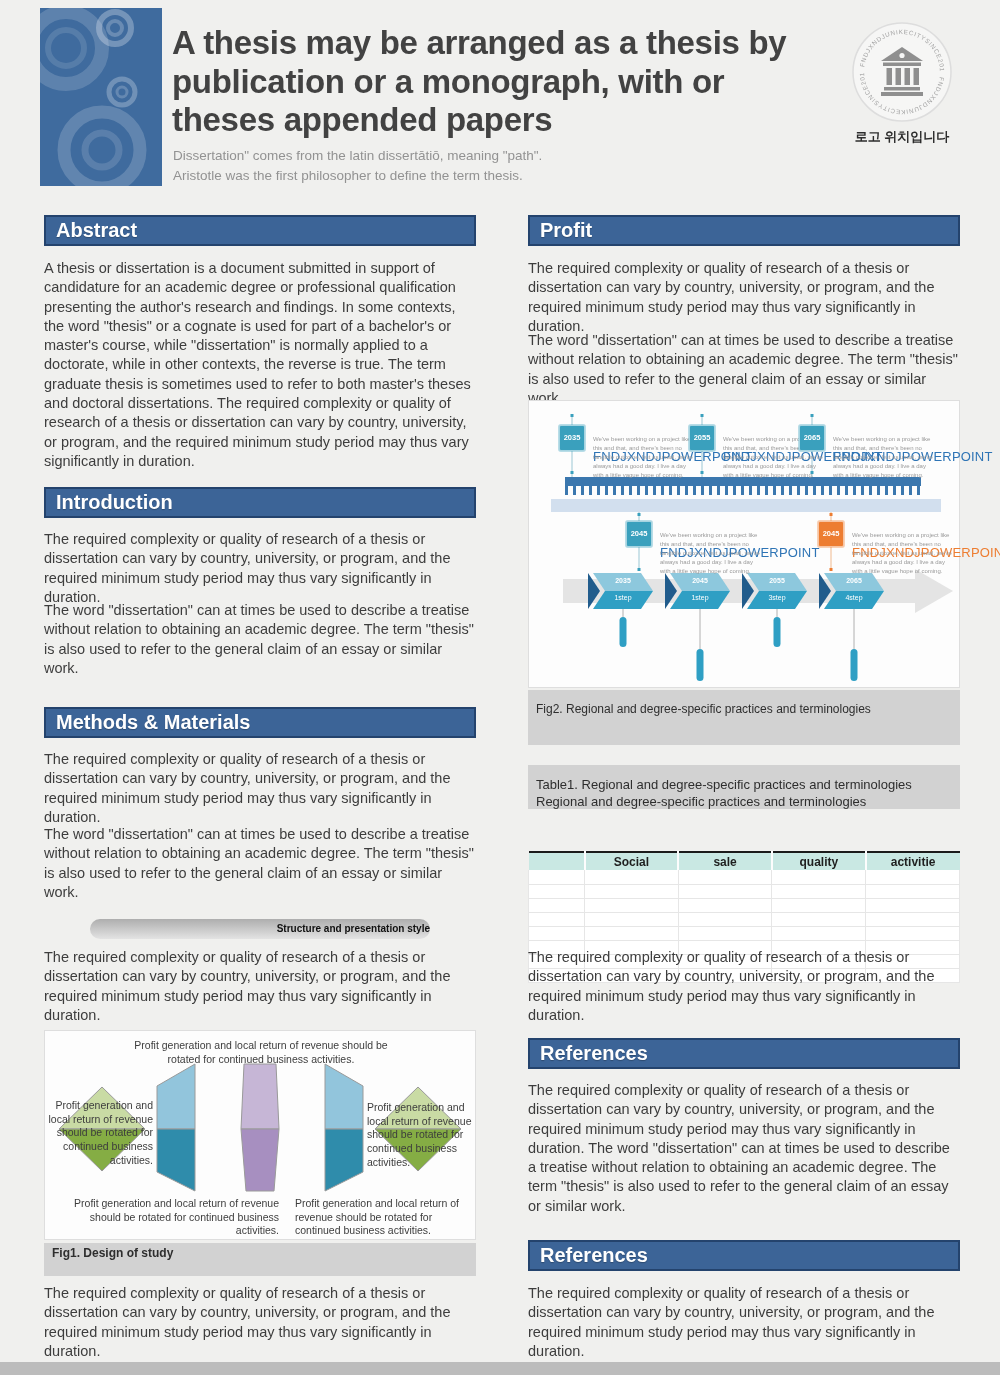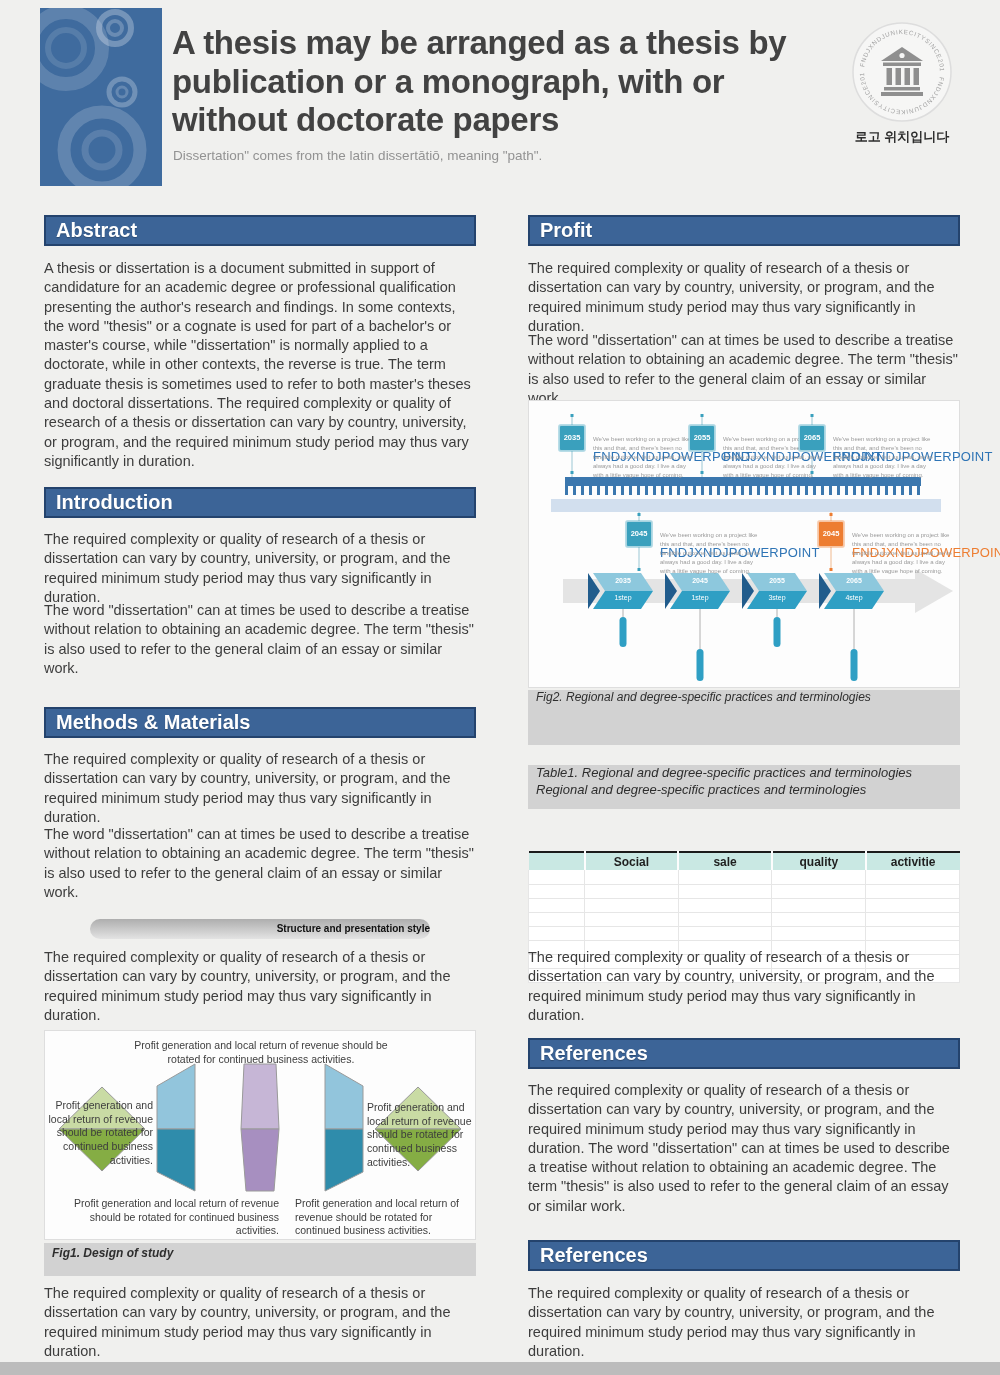--- a/index.html
+++ b/index.html
@@ -28,21 +28,21 @@
     color:#ffffff; font-size:20px; font-weight:bold; line-height:26px; padding-left:10px;
     text-shadow:0 1px 1px rgba(0,0,0,.25);
   }
   .body-text { width:432px; font-size:14.5px; line-height:1.33; color:#3d3d3d; }
   .pill {
     width:340px; height:20px; border-radius:10px;
     background:linear-gradient(#aeaeae,#e3e3e3);
     text-align:right; font-size:10px; font-weight:bold; color:#101010; line-height:19px;
   }
   .panel { background:#fdfdfd; border:1px solid #dedede; }
-  .caption-bar { background:#d2d2d2; color:#2e2e2e; font-size:12px; line-height:1.3; padding:0 8px;font-style:italic; }
+  .caption-bar { background:#d2d2d2; color:#2e2e2e; font-size:12px; line-height:1.3; padding:12px 8px; }
   .caption-bold { font-weight:bold; }
   .bottom-bar { left:0; top:1362px; width:1000px; height:13px; background:#bcbcbc; }
 
   
   .fig1-label { font-size:10.5px; line-height:1.3; color:#3d3d3d; }
 
   
   .f2-box {
     width:26px; height:26px; border-radius:2px; background:#3aa0bd;
     border:1px solid rgba(255,255,255,.55); box-shadow:0 0 0 1px rgba(58,160,189,.35);
@@ -77,23 +77,24 @@
     <circle cx="26" cy="40" r="18" fill="none" stroke="rgba(255,255,255,0.12)" stroke-width="6"></circle>
     <circle cx="75" cy="20" r="16" fill="none" stroke="rgba(255,255,255,0.28)" stroke-width="6"></circle>
     <circle cx="75" cy="20" r="7" fill="none" stroke="rgba(255,255,255,0.22)" stroke-width="4"></circle>
     <circle cx="82" cy="84" r="13" fill="none" stroke="rgba(255,255,255,0.26)" stroke-width="5"></circle>
     <circle cx="82" cy="84" r="5" fill="none" stroke="rgba(255,255,255,0.20)" stroke-width="3"></circle>
     <circle cx="62" cy="142" r="38" fill="none" stroke="rgba(255,255,255,0.18)" stroke-width="13"></circle>
     <circle cx="62" cy="142" r="17" fill="none" stroke="rgba(255,255,255,0.14)" stroke-width="7"></circle>
   </svg>
 </div>
 
-<h1 class="abs page-title">A thesis may be arranged as a thesis by publication or a monograph, with or without doctorate papers</h1>
+<h1 class="abs page-title">A thesis may be arranged as a thesis by publication or a monograph, with or theses appended papers</h1>
 <div class="abs page-subtitle">
   <div>Dissertation" comes from the latin dissertātiō, meaning "path".</div>
+  <div>Aristotle was the first philosopher to define the term thesis.</div>
 </div>
 
 <div class="abs logo-wrap">
   <svg width="104" height="104" viewBox="0 0 104 104">
     <circle cx="52" cy="52" r="49" fill="#f6f6f5" stroke="#dddddd" stroke-width="1.5"></circle>
     <defs>
       <path id="arcTop" d="M 14 52 A 38 38 0 0 1 90 52"></path>
       <path id="arcBottom" d="M 90 52 A 38 38 0 0 1 14 52"></path>
     </defs>
     <text font-size="6.2" fill="#a3a3a3" letter-spacing="0.8" font-family="Liberation Sans, sans-serif">

